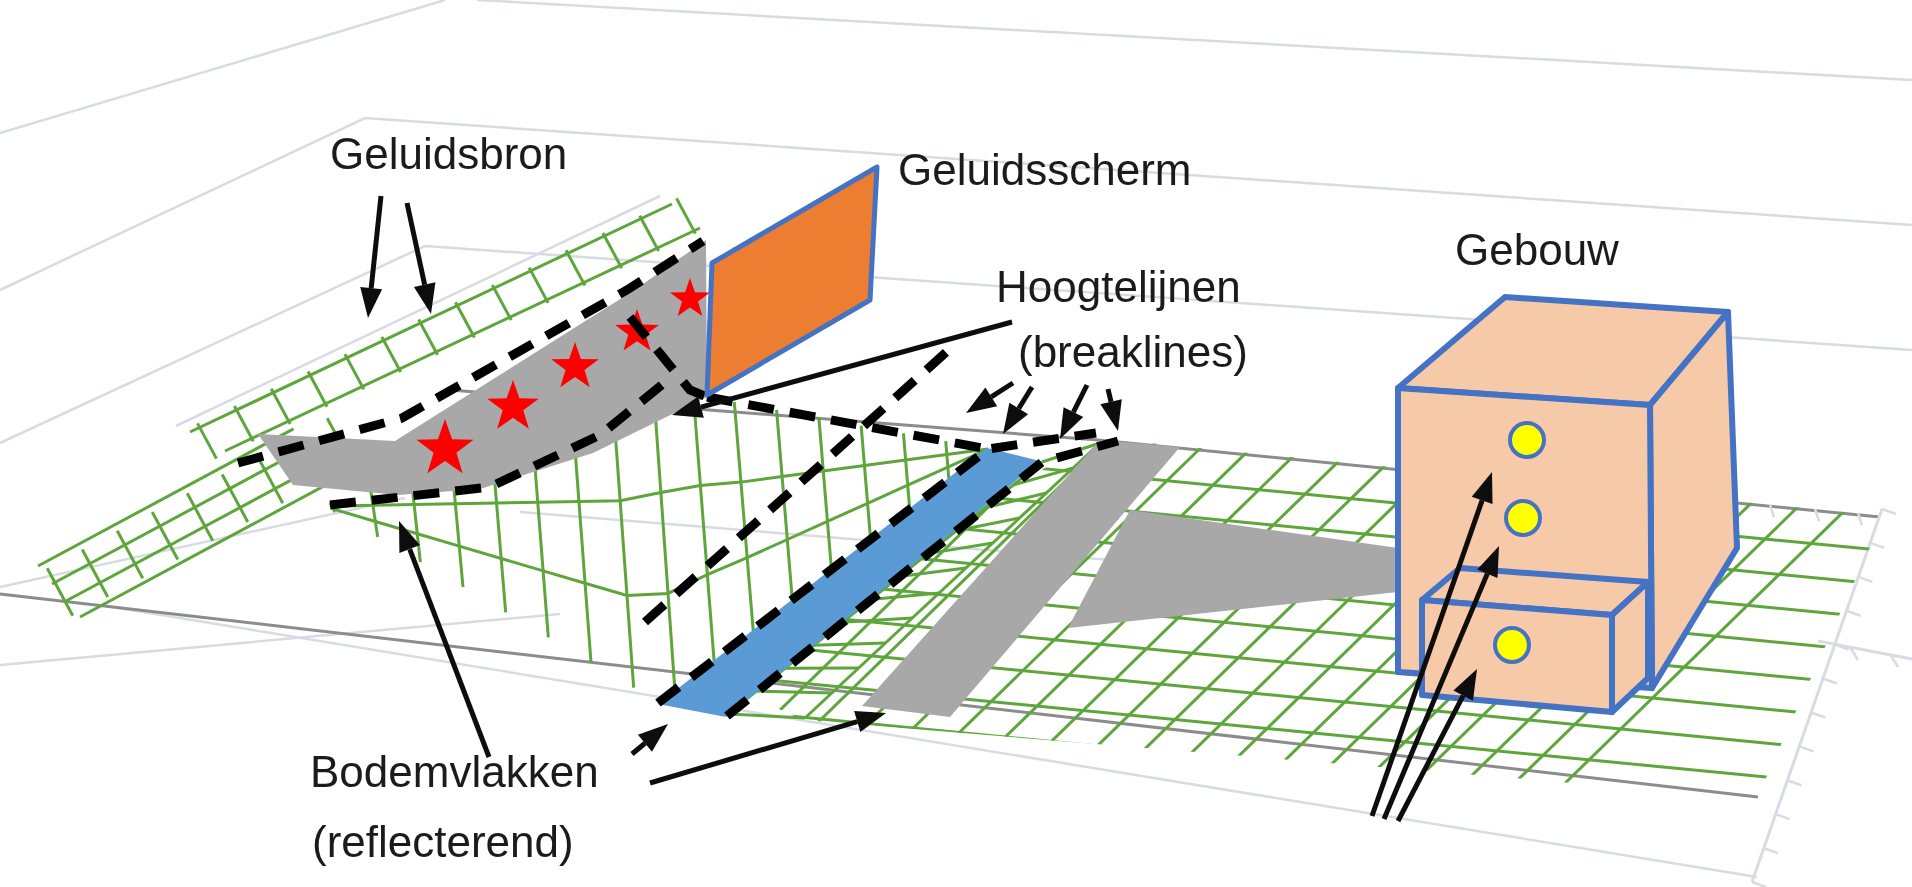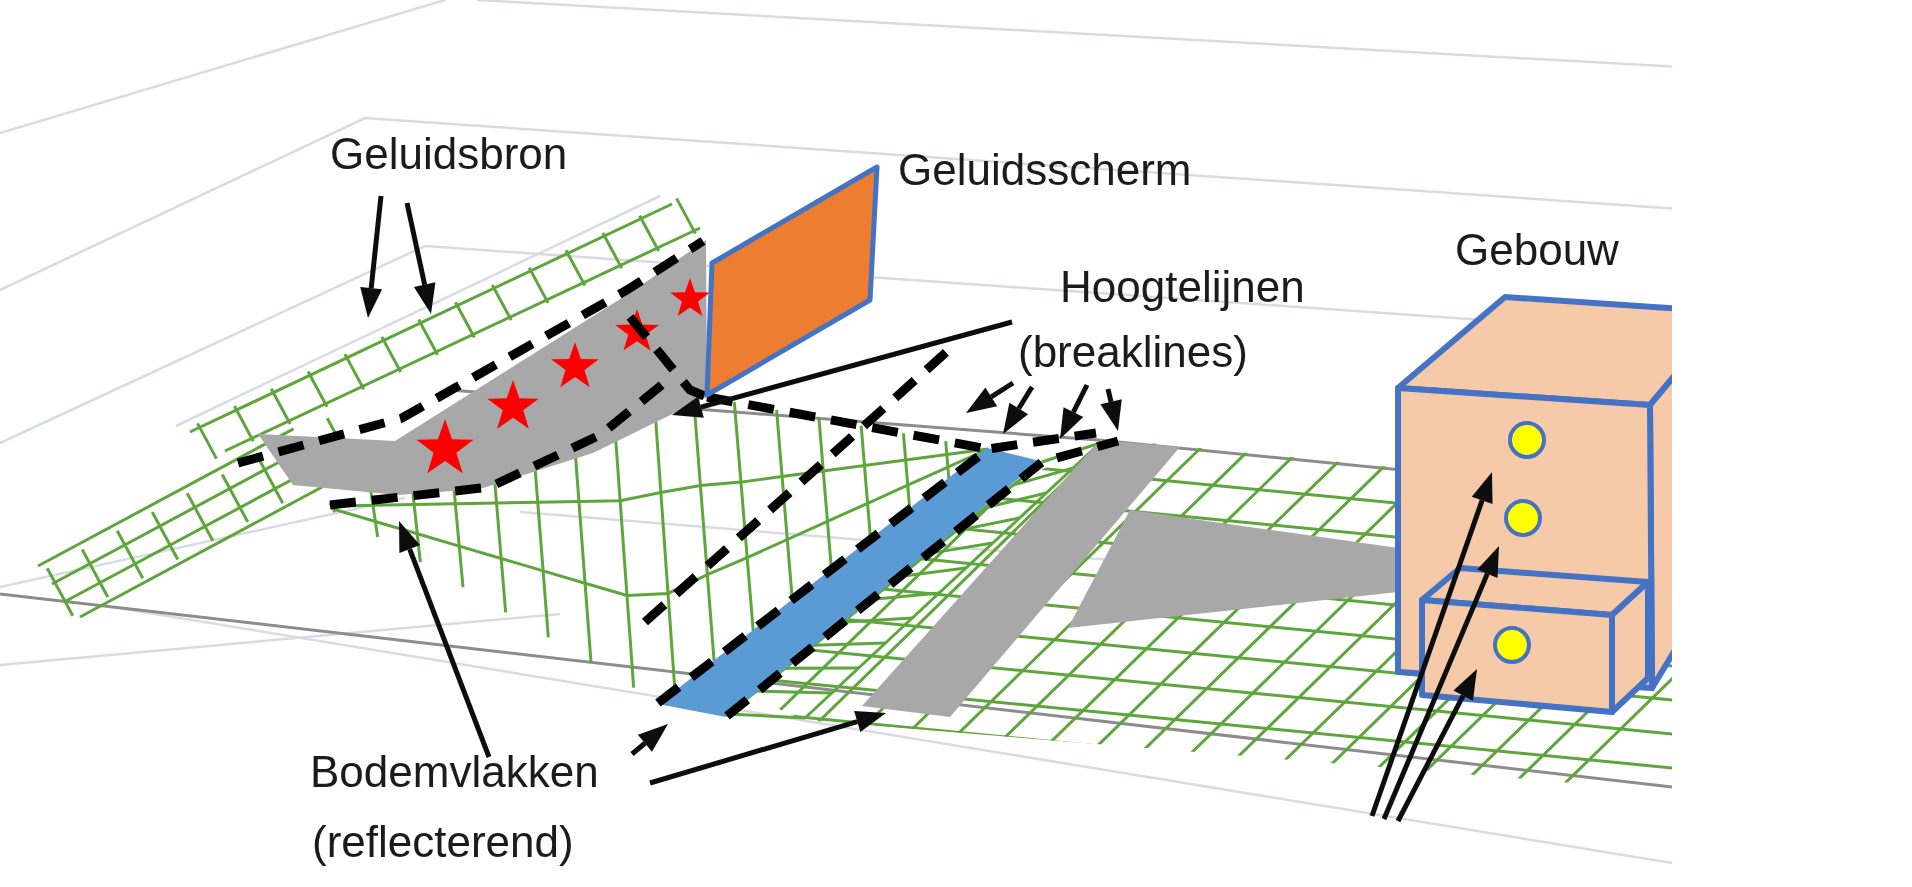--- a/index.html
+++ b/index.html
@@ -1,16 +1,16 @@
 <!DOCTYPE html>
 <html><head>
 <meta charset="utf-8">
 <style>
   html,body{margin:0;padding:0;background:#ffffff;}
-  #stage{position:relative;width:1672px;height:887px;background:#ffffff;overflow:hidden;
+  #stage{position:relative;width:1912px;height:887px;background:#ffffff;overflow:hidden;
          font-family:"Liberation Sans", sans-serif;}
   #scene{position:absolute;left:0;top:0;}
   .lbl{position:absolute;color:#1b1b1b;font-size:44px;line-height:1.1;white-space:nowrap;
        font-family:"Liberation Sans", sans-serif;}
 </style>
 </head>
 <body>
 
 <div id="stage">
   <svg id="scene" width="1912" height="887" viewBox="0 0 1912 887">
@@ -245,18 +245,18 @@
         </g>
         <g>
           <line x1="1398" y1="821" x2="1463.1649322858923" y2="695.6193707917008" stroke="#0d0d0d" stroke-width="5" fill="none"></line>
           <polygon points="1477,669 1472.9253682428493,700.6922289535403 1453.4044963289352,690.5465126298614" fill="#0d0d0d"></polygon>
         </g>
       </g>
   </svg>
 
   <div class="lbl" style="left:330px;top:130px;">Geluidsbron</div>
   <div class="lbl" style="left:898px;top:146px;">Geluidsscherm</div>
-  <div class="lbl" style="left:1060px;top:263px;">Hoogtelijnen</div>
+  <div class="lbl" style="left:996px;top:263px;">Hoogtelijnen</div>
   <div class="lbl" style="left:1018px;top:328px;">(breaklines)</div>
   <div class="lbl" style="left:1455px;top:226px;">Gebouw</div>
   <div class="lbl" style="left:310px;top:748px;text-align:right;">Bodemvlakken</div>
   <div class="lbl" style="left:312px;top:818px;">(reflecterend)</div>
 </div>
 
 </body></html>

